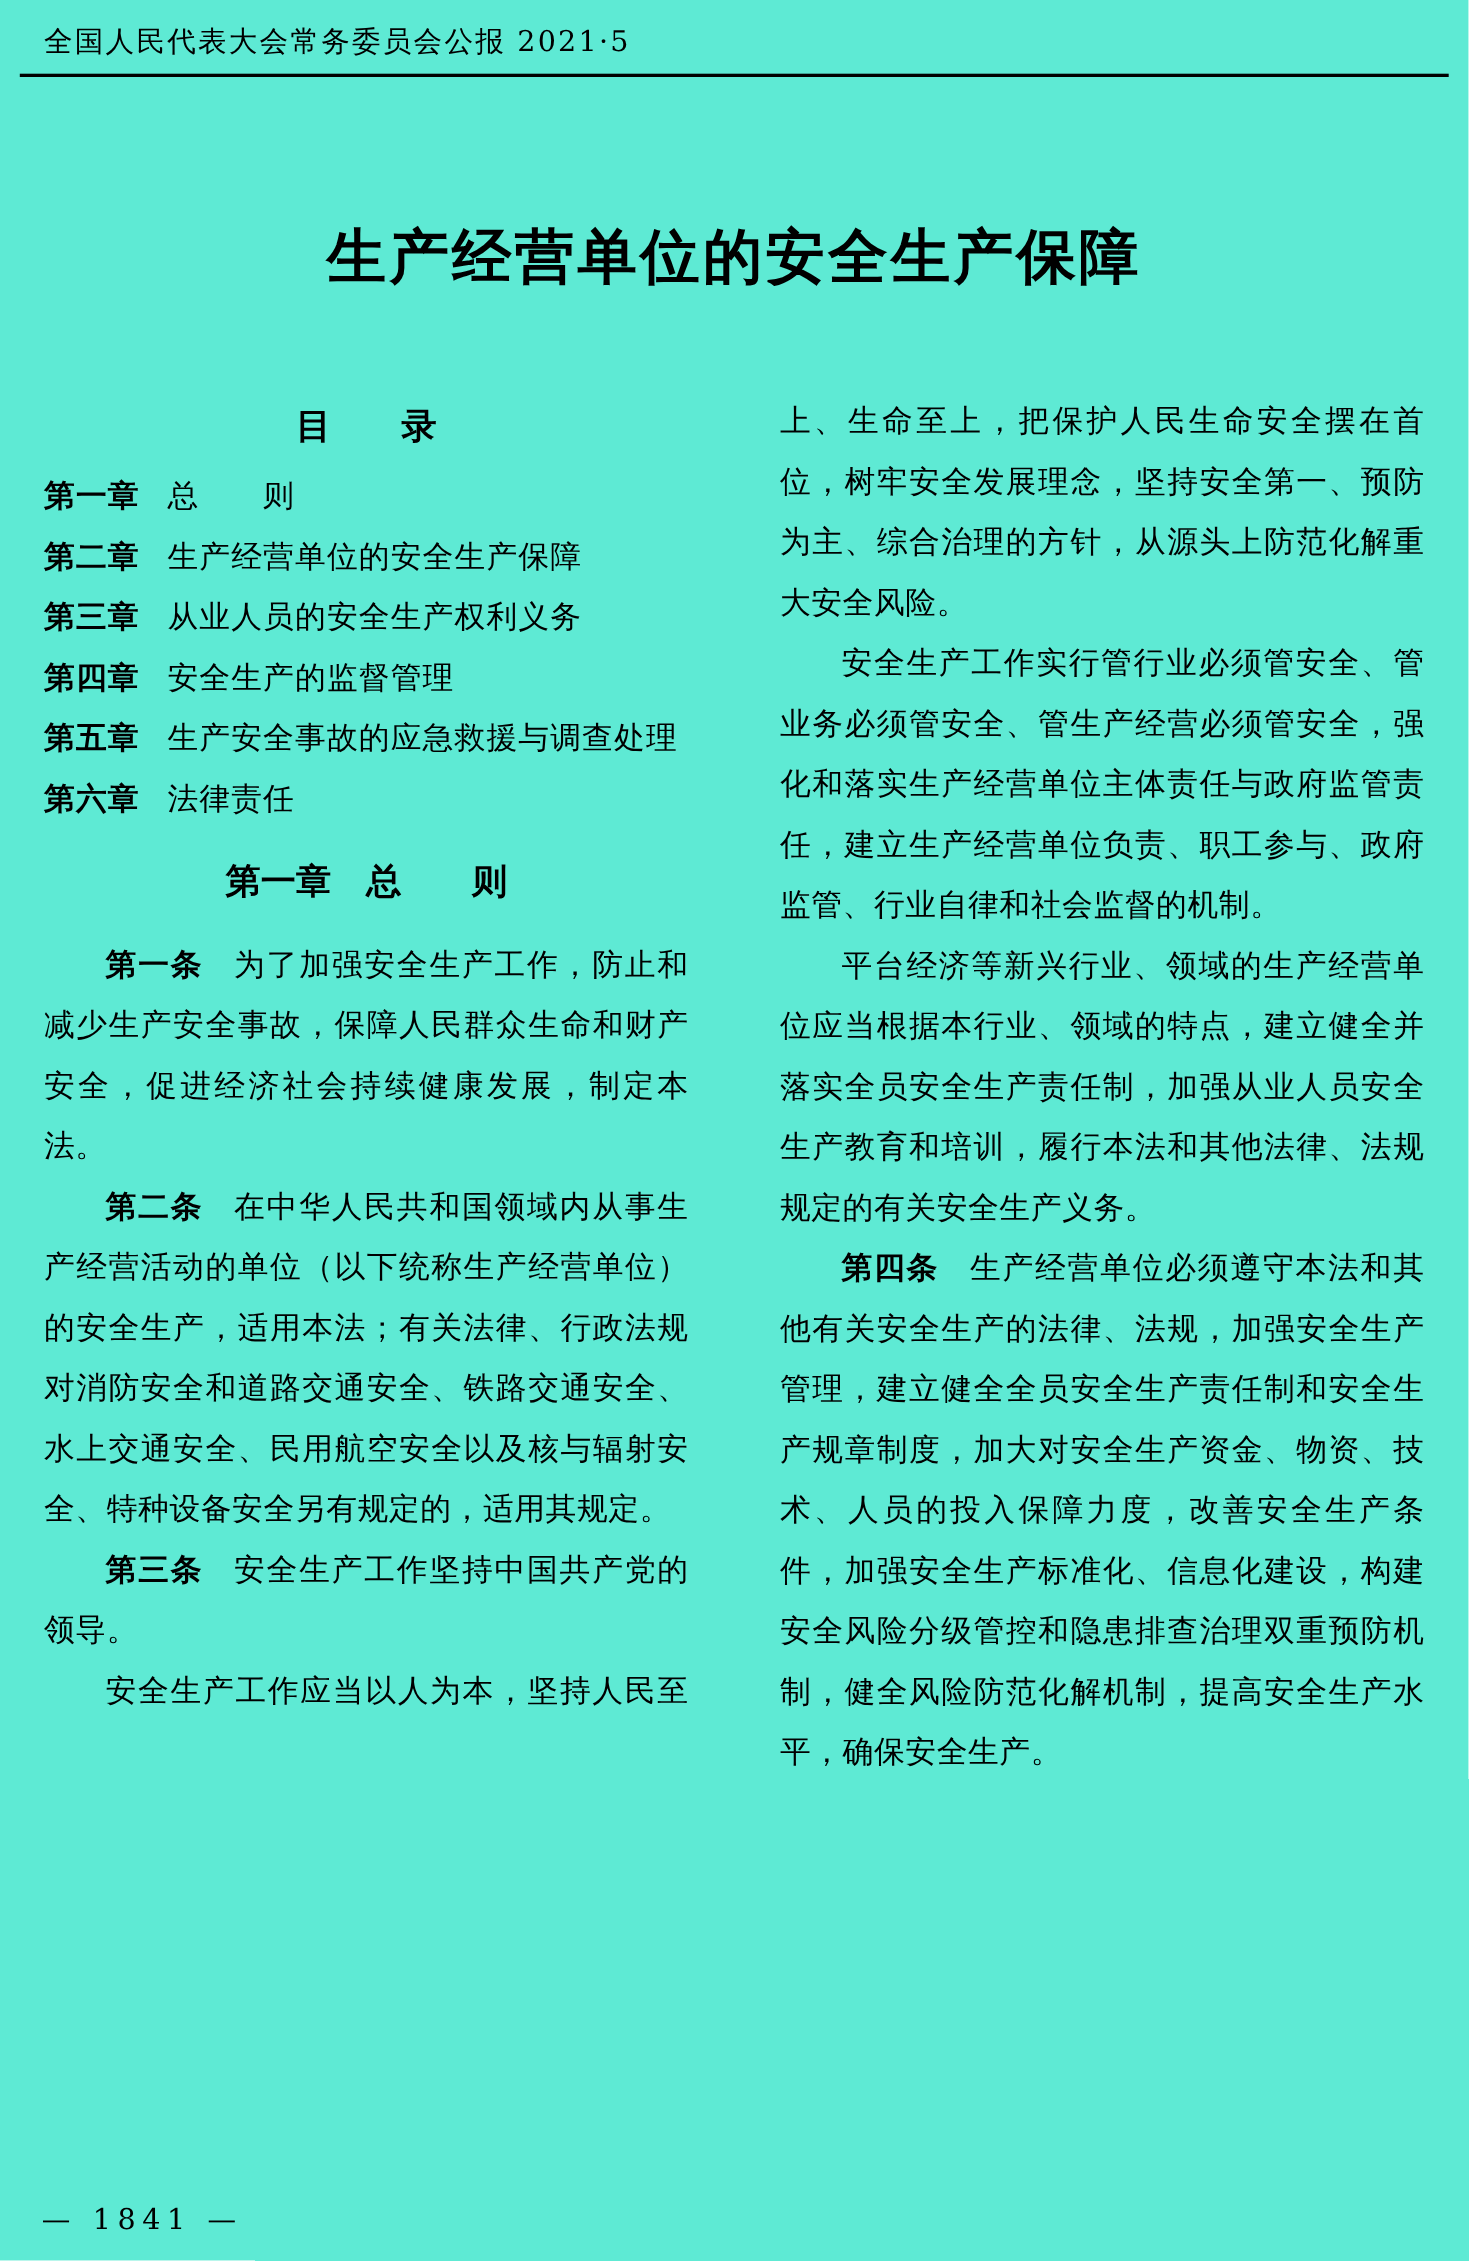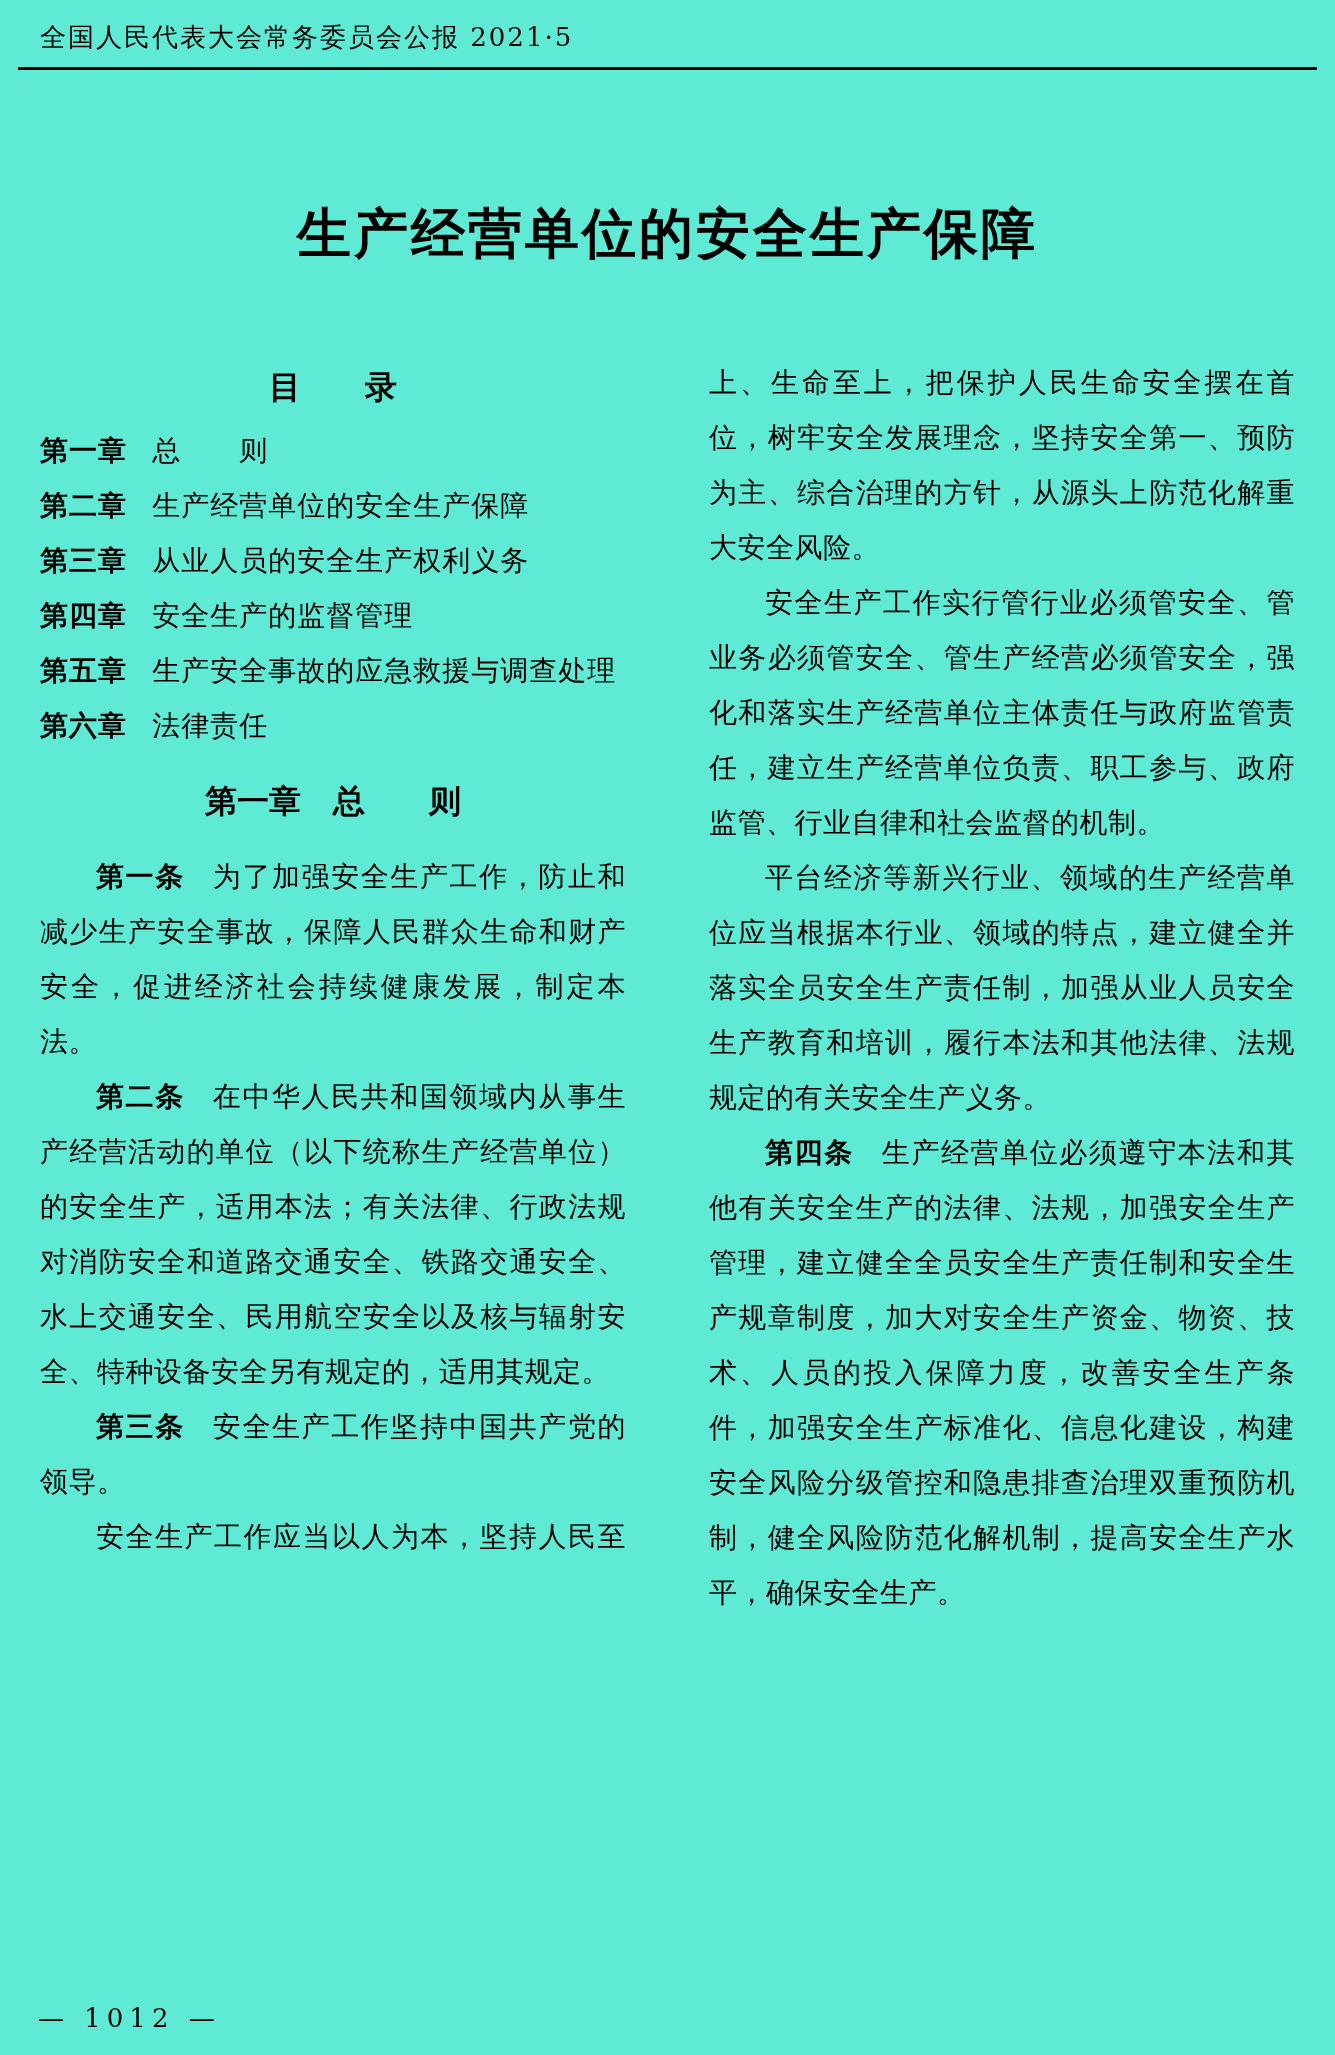--- a/index.html
+++ b/index.html
@@ -134,15 +134,15 @@
 
     <div class="col">
       <p class="body-para noindent"><span class="art"></span><span>上、生命至上，把保护人民生命安全摆在首位，树牢安全发展理念，坚持安全第一、预防为主、综合治理的方针，从源头上防范化解重大安全风险。</span></p>
       <p class="body-para"><span class="art"></span><span>安全生产工作实行管行业必须管安全、管业务必须管安全、管生产经营必须管安全，强化和落实生产经营单位主体责任与政府监管责任，建立生产经营单位负责、职工参与、政府监管、行业自律和社会监督的机制。</span></p>
       <p class="body-para"><span class="art"></span><span>平台经济等新兴行业、领域的生产经营单位应当根据本行业、领域的特点，建立健全并落实全员安全生产责任制，加强从业人员安全生产教育和培训，履行本法和其他法律、法规规定的有关安全生产义务。</span></p>
       <p class="body-para"><span class="art">第四条</span><span>生产经营单位必须遵守本法和其他有关安全生产的法律、法规，加强安全生产管理，建立健全全员安全生产责任制和安全生产规章制度，加大对安全生产资金、物资、技术、人员的投入保障力度，改善安全生产条件，加强安全生产标准化、信息化建设，构建安全风险分级管控和隐患排查治理双重预防机制，健全风险防范化解机制，提高安全生产水平，确保安全生产。</span></p>
     </div>
 
   </div>
 
-  <div class="folio">—  1012  —</div>
+  <div class="folio">—  1841  —</div>
 
 </div>
 
 </body></html>

